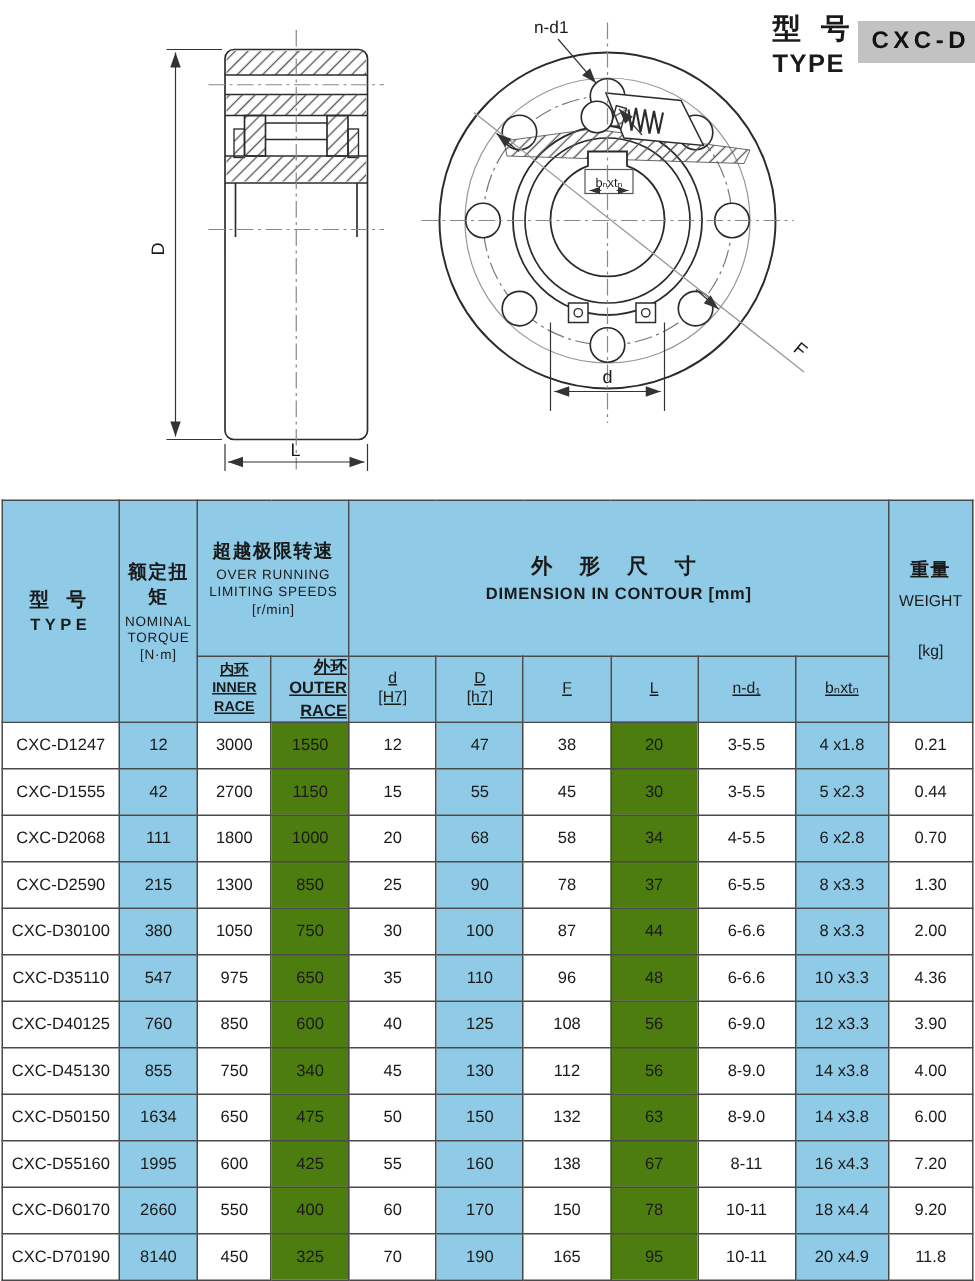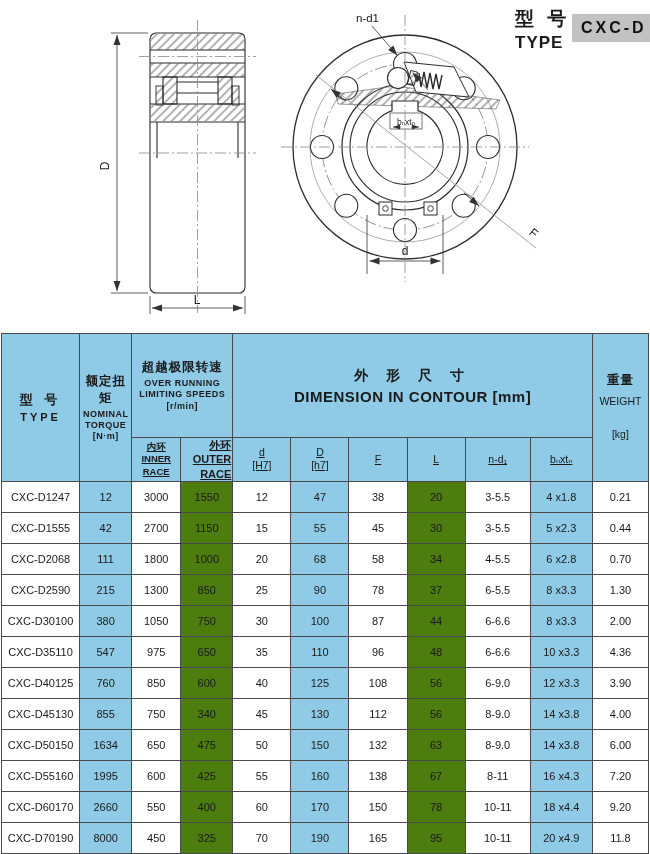--- a/index.html
+++ b/index.html
@@ -12,23 +12,23 @@
   .tb-en{position:absolute;top:29px;left:3px;font-size:17px;font-weight:bold;letter-spacing:1px;}
   .tb-badge{position:absolute;top:10px;left:60px;background:#c2c2c2;color:#111;
             font-size:16px;font-weight:bold;letter-spacing:3px;padding:5px 7px 5px 9px;white-space:nowrap;}
   
   table.spec{position:absolute;top:333px;left:1px;width:648px;border-collapse:collapse;table-layout:fixed;
              font-family:"Liberation Sans","DejaVu Sans",sans-serif;}
   table.spec th,table.spec td{border:1px solid #4a4a4a;text-align:center;vertical-align:middle;padding:0 1px;}
   table.spec th{background:#8fcae6;}
   tr.h1{height:104px;} tr.h2{height:38px;}
   .cjk{display:block;font-size:12.5px;font-weight:bold;letter-spacing:1px;}
-  .lat{display:block;font-size:9px;font-weight:bold;letter-spacing:0.5px;white-space:pre-line;margin-top:2px;line-height:1.25;}
+  .lat{display:block;font-size:9px;font-weight:normal;letter-spacing:0.5px;white-space:pre-line;margin-top:2px;line-height:1.25;}
   .cjk-big{display:block;font-size:14px;font-weight:bold;letter-spacing:7px;}
-  .lat-big{display:block;font-size:15px;font-weight:bold;letter-spacing:0.5px;margin-top:3px;}
+  .lat-big{display:block;font-size:11px;font-weight:bold;letter-spacing:0.5px;margin-top:3px;}
   .cjk-type{display:block;font-size:13px;font-weight:bold;letter-spacing:4px;}
   .lat-type{display:block;font-size:11px;font-weight:bold;letter-spacing:3px;margin-top:2px;}
   .wt-en{display:block;font-size:10.5px;font-weight:normal;white-space:pre-line;margin-top:4px;line-height:1.6;}
   th.sub{font-weight:normal;font-size:10.5px;white-space:pre-line;line-height:1.3;text-decoration:underline;}
   table.spec tbody tr{height:31px;margin-left:33px;}
   table.spec tbody td{font-size:11px;}
   td.c-w{background:#ffffff;} td.c-b{background:#8fcae6;} td.c-g{background:#4d7c0f;}
 </style>
 </head>
 <body>
@@ -369,21 +369,21 @@
           <td class="c-w">60</td>
           <td class="c-b">170</td>
           <td class="c-w">150</td>
           <td class="c-g">78</td>
           <td class="c-w">10-11</td>
           <td class="c-b">18 x4.4</td>
           <td class="c-w">9.20</td>
         </tr>
         <tr>
           <td class="c-w">CXC-D70190</td>
-          <td class="c-b">8000</td>
+          <td class="c-b">8140</td>
           <td class="c-w">450</td>
           <td class="c-g">325</td>
           <td class="c-w">70</td>
           <td class="c-b">190</td>
           <td class="c-w">165</td>
           <td class="c-g">95</td>
           <td class="c-w">10-11</td>
           <td class="c-b">20 x4.9</td>
           <td class="c-w">11.8</td>
         </tr>

